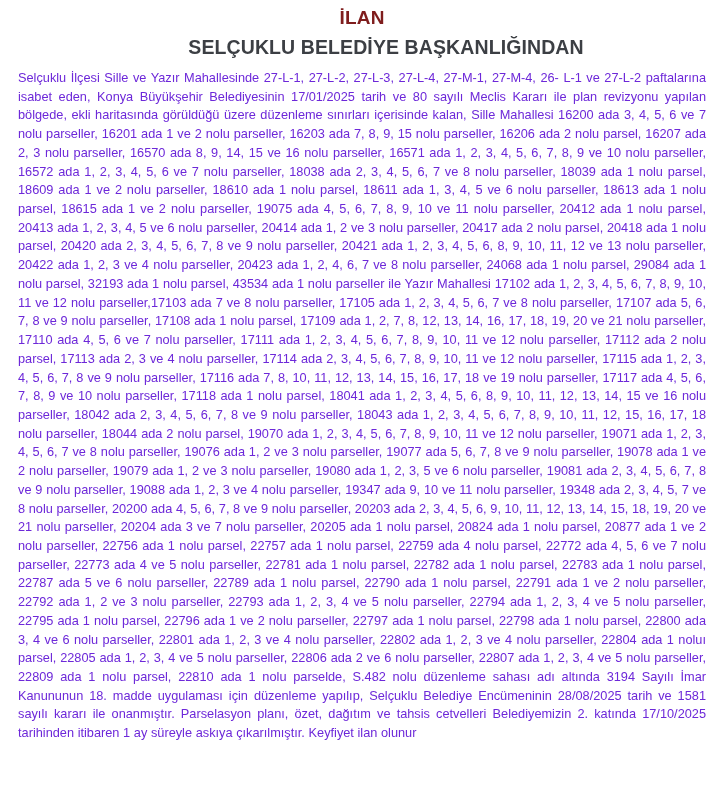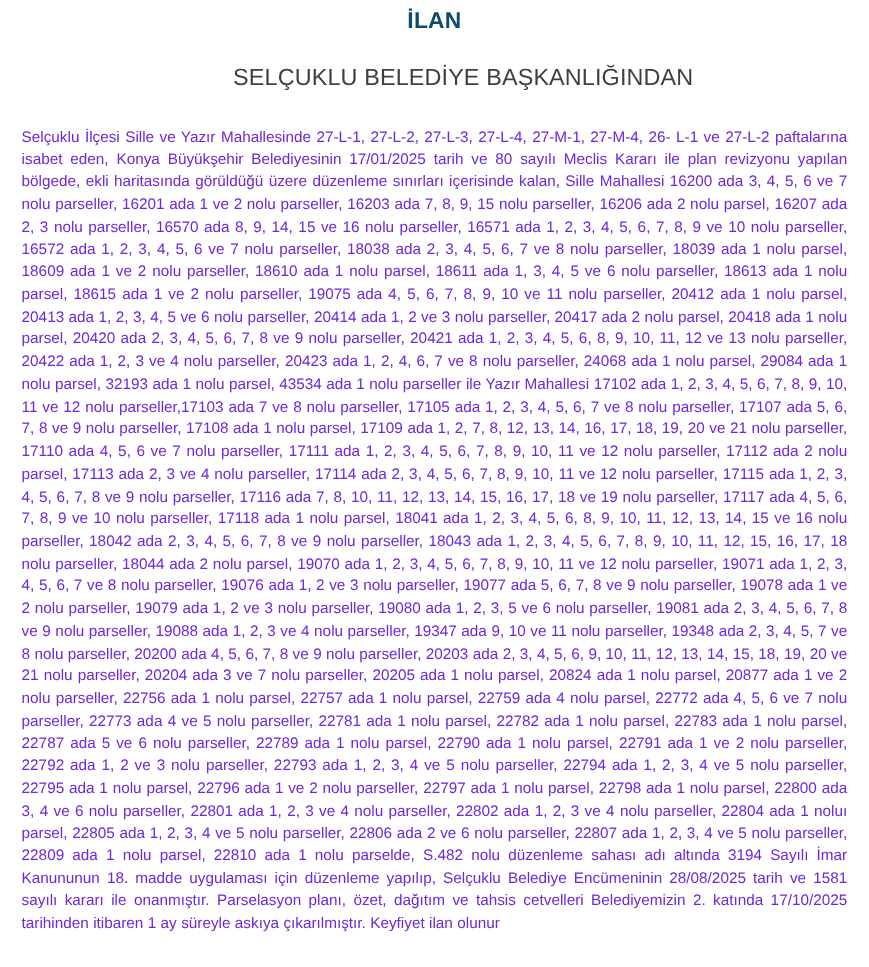--- a/index.html
+++ b/index.html
@@ -22,32 +22,32 @@
     box-sizing: border-box;
     padding: 0;
     position: relative;
     background: #ffffff;
   }
   .doc-title {
     text-align: center;
     font-size: 19px;
     font-weight: 700;
     letter-spacing: 0.2px;
-    color: #0c4a6e;
+    color: #7f1d1d;
     margin: 0;
     padding-top: 6px;
     line-height: 24px;
   }
   .doc-subtitle {
     text-align: center;
     font-size: 19.5px;
-    font-weight: 400;
+    font-weight: 700;
     letter-spacing: 0.1px;
     color: #3c3f44;
-    margin: 18px;
+    margin: 0;
     padding-top: 4px;
     padding-bottom: 4px;
     line-height: 26px;
     padding-left: 48px;
   }
   .body-wrap {
     padding: 0 18px 0 18px;
     box-sizing: border-box;
   }
   .body-text {

